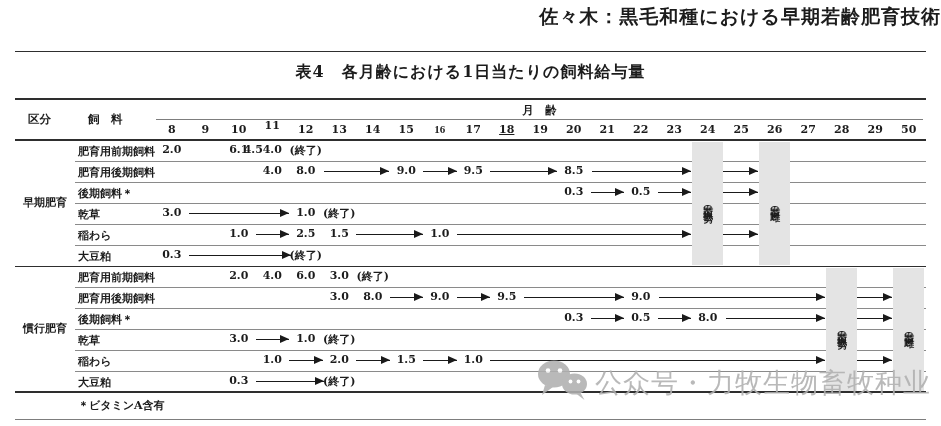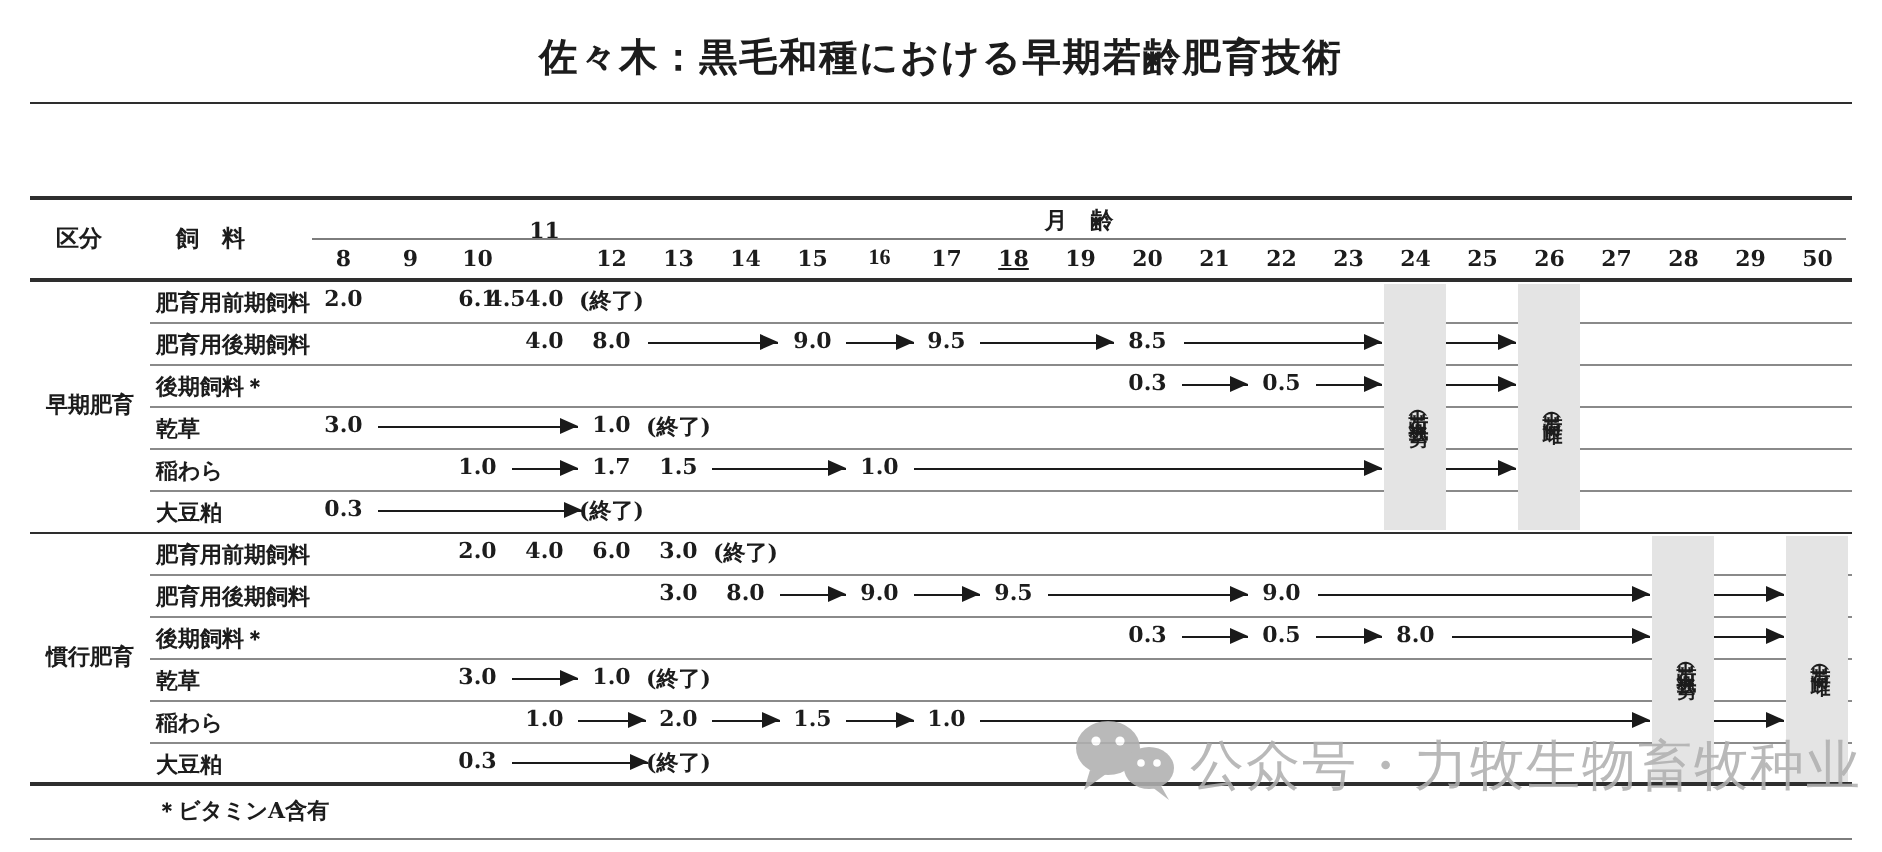--- a/index.html
+++ b/index.html
@@ -1,18 +1,18 @@
 <!DOCTYPE html>
 <html><head>
 <meta charset="utf-8">
 <style>
   html,body { margin:0; padding:0; background:#fff; }
   .page { position:relative; width:941px; height:426px; background:#ffffff; overflow:hidden;
           font-family:"DejaVu Serif","Liberation Serif",serif; color:#1c1c1c; }
-  .doc-title { position:absolute; top:16px; left:0; width:100%; text-align:center;
+  .doc-title { position:absolute; top:4px; left:0; width:100%; text-align:right;
                font-size:19px; font-weight:bold; letter-spacing:1px; }
   .table-caption { position:absolute; top:62px; left:0; width:100%; text-align:center;
                    font-size:16px; font-weight:bold; letter-spacing:1px; }
   .line { position:absolute; background:#2e2e2e; z-index:3; }
   .thin  { background:#7d7d7d; }
   .colhead { position:absolute; font-size:11.5px; font-weight:bold; white-space:nowrap; z-index:3; }
   .mnum { position:absolute; transform:translateX(-50%); font-size:11px; font-weight:bold; z-index:3; }
   .seclabel { position:absolute; font-size:11px; font-weight:bold; text-align:center; z-index:3; white-space:nowrap; }
   .feedlabel { position:absolute; font-size:11px; font-weight:bold; white-space:nowrap; z-index:3; }
   .val { position:absolute; transform:translateX(-50%); font-size:11px; font-weight:600; white-space:nowrap; z-index:3; }
@@ -31,20 +31,21 @@
              letter-spacing:1px; color:#b0b0b0; white-space:nowrap; }
 </style>
 </head>
 <body>
 
 <div class="page">
 
   <div class="doc-title">佐々木：黒毛和種における早期若齢肥育技術</div>
   <div class="line" style="left:15px; top:51px; width:911px; height:1.2px;"></div>
 
+  <div class="table-caption">表4　各月齢における1日当たりの飼料給与量</div>
 
   <div class="line" style="left:15px; top:98px; width:911px; height:2px;"></div>
   <div class="line thin" style="left:156px; top:119px; width:767px; height:1.2px;"></div>
   <div class="line" style="left:15px; top:138.5px; width:911px; height:2px;"></div>
   <div class="line" style="left:15px; top:265.5px; width:911px; height:1.3px;"></div>
   <div class="line" style="left:15px; top:390.5px; width:911px; height:2px;"></div>
   <div class="line thin" style="left:15px; top:419px; width:911px; height:1.2px;"></div>
 
   <div class="colhead" style="left:28px; top:112px;">区分</div>
   <div class="colhead" style="left:88px; top:112px;">飼　料</div>
@@ -67,21 +68,21 @@
           <circle cx="34.5" cy="23.5" r="1.9"></circle>
           <circle cx="42.5" cy="23.5" r="1.9"></circle>
         </g>
       </svg>
     </span>
     <span class="wm-text">公众号・力牧生物畜牧种业</span>
   </div>
 <div class="mnum" style="left: 171.75px; top: 123px;">8</div>
     <div class="mnum" style="left: 205.25px; top: 123px;">9</div>
     <div class="mnum" style="left: 238.75px; top: 123px;">10</div>
-    <div class="mnum" style="left: 272.25px; top: 109px;">11</div>
+    <div class="mnum" style="left: 272.25px; top: 119px;">11</div>
     <div class="mnum" style="left: 305.75px; top: 123px;">12</div>
     <div class="mnum" style="left: 339.25px; top: 123px;">13</div>
     <div class="mnum" style="left: 372.75px; top: 123px;">14</div>
     <div class="mnum" style="left: 406.25px; top: 123px;">15</div>
     <div class="mnum" style="left: 439.75px; top: 123px; font-family: Liberation Serif, serif;">16</div>
     <div class="mnum" style="left: 473.25px; top: 123px;">17</div>
     <div class="mnum" style="left: 506.75px; top: 123px; text-decoration: underline;">18</div>
     <div class="mnum" style="left: 540.25px; top: 123px;">19</div>
     <div class="mnum" style="left: 573.75px; top: 123px;">20</div>
     <div class="mnum" style="left: 607.25px; top: 123px;">21</div>
@@ -128,21 +129,21 @@
     <div class="arrow" style="left: 722.825px; width: 35.175px; top: 191.5px;"></div>
     <div class="rowsep" style="left: 75px; width: 851px; top: 203px;"></div>
     <div class="feedlabel" style="left: 78px; top: 206.5px;">乾草</div>
     <div class="val" style="left: 171.75px; top: 206px;">3.0</div>
     <div class="val" style="left: 305.75px; top: 206px;">1.0</div>
     <div class="val" style="left: 339.25px; top: 206px;">(終了)</div>
     <div class="arrow" style="left: 188.5px; width: 100.5px; top: 212.5px;"></div>
     <div class="rowsep" style="left: 75px; width: 851px; top: 224px;"></div>
     <div class="feedlabel" style="left: 78px; top: 227.5px;">稲わら</div>
     <div class="val" style="left: 238.75px; top: 227px;">1.0</div>
-    <div class="val" style="left: 305.75px; top: 227px;">1.7</div>
+    <div class="val" style="left: 305.75px; top: 227px;">2.5</div>
     <div class="val" style="left: 339.25px; top: 227px;">1.5</div>
     <div class="val" style="left: 439.75px; top: 227px;">1.0</div>
     <div class="arrow" style="left: 255.5px; width: 33.5px; top: 233.5px;"></div>
     <div class="arrow" style="left: 356px; width: 67px; top: 233.5px;"></div>
     <div class="arrow" style="left: 456.5px; width: 234.5px; top: 233.5px;"></div>
     <div class="arrow" style="left: 722.825px; width: 35.175px; top: 233.5px;"></div>
     <div class="rowsep" style="left: 75px; width: 851px; top: 245px;"></div>
     <div class="feedlabel" style="left: 78px; top: 248.5px;">大豆粕</div>
     <div class="val" style="left: 171.75px; top: 248px;">0.3</div>
     <div class="val" style="left: 305.75px; top: 248px;">(終了)</div>

